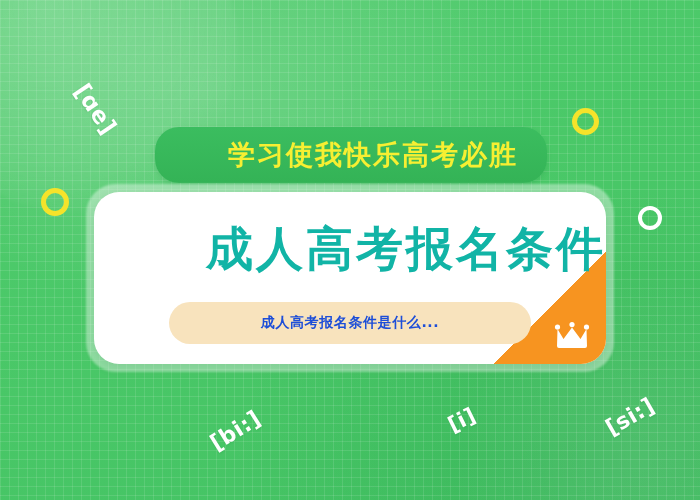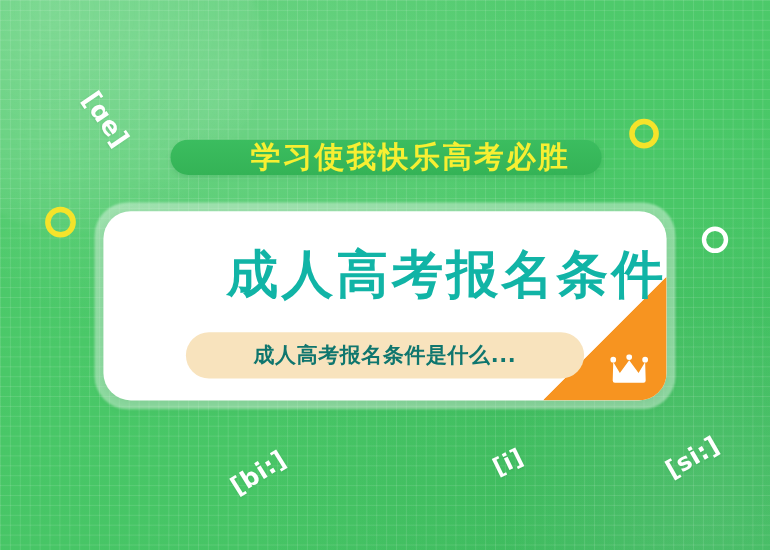--- a/index.html
+++ b/index.html
@@ -75,21 +75,21 @@
   }
   #phon-ae { left:68px;  top:96px;  font-size:23px; transform:rotate(56deg); }
   #phon-bi { left:208px; top:418px; font-size:22px; transform:rotate(-32deg); }
   #phon-i  { left:448px; top:408px; font-size:21px; transform:rotate(-26deg); }
   #phon-si { left:604px; top:404px; font-size:22px; transform:rotate(-30deg); }
 
   
   .top-banner{
     position:absolute;
     left:155px; top:127px;
-    width:392px; height:32px;
+    width:392px; height:56px;
     border-radius:24px;
     background:linear-gradient(180deg,#3bbd5f 0%,#34b356 100%);
     display:flex; align-items:center; justify-content:center;
     box-shadow:0 2px 5px rgba(0,95,35,.13);
     padding-left:44px;
   }
   .top-banner-text{
     color:#f7ef32;
     font-size:27px;
     font-weight:bold;
@@ -147,22 +147,22 @@
   .sub-pill{
     position:absolute;
     left:50%; transform:translateX(-50%);
     bottom:20px;
     width:362px; height:42px;
     border-radius:21px;
     background:#f8e3bd;
     display:flex; align-items:center; justify-content:center;
   }
   .sub-pill-text{
-    color:#0f766e;
-    font-size:19px;
+    color:#1d4ed8;
+    font-size:14px;
     font-weight:bold;
     letter-spacing:.6px;
     font-family:"DejaVu Sans","Liberation Sans",sans-serif;
   }
 </style>
 </head>
 <body>
 
 <div class="stage">
 

